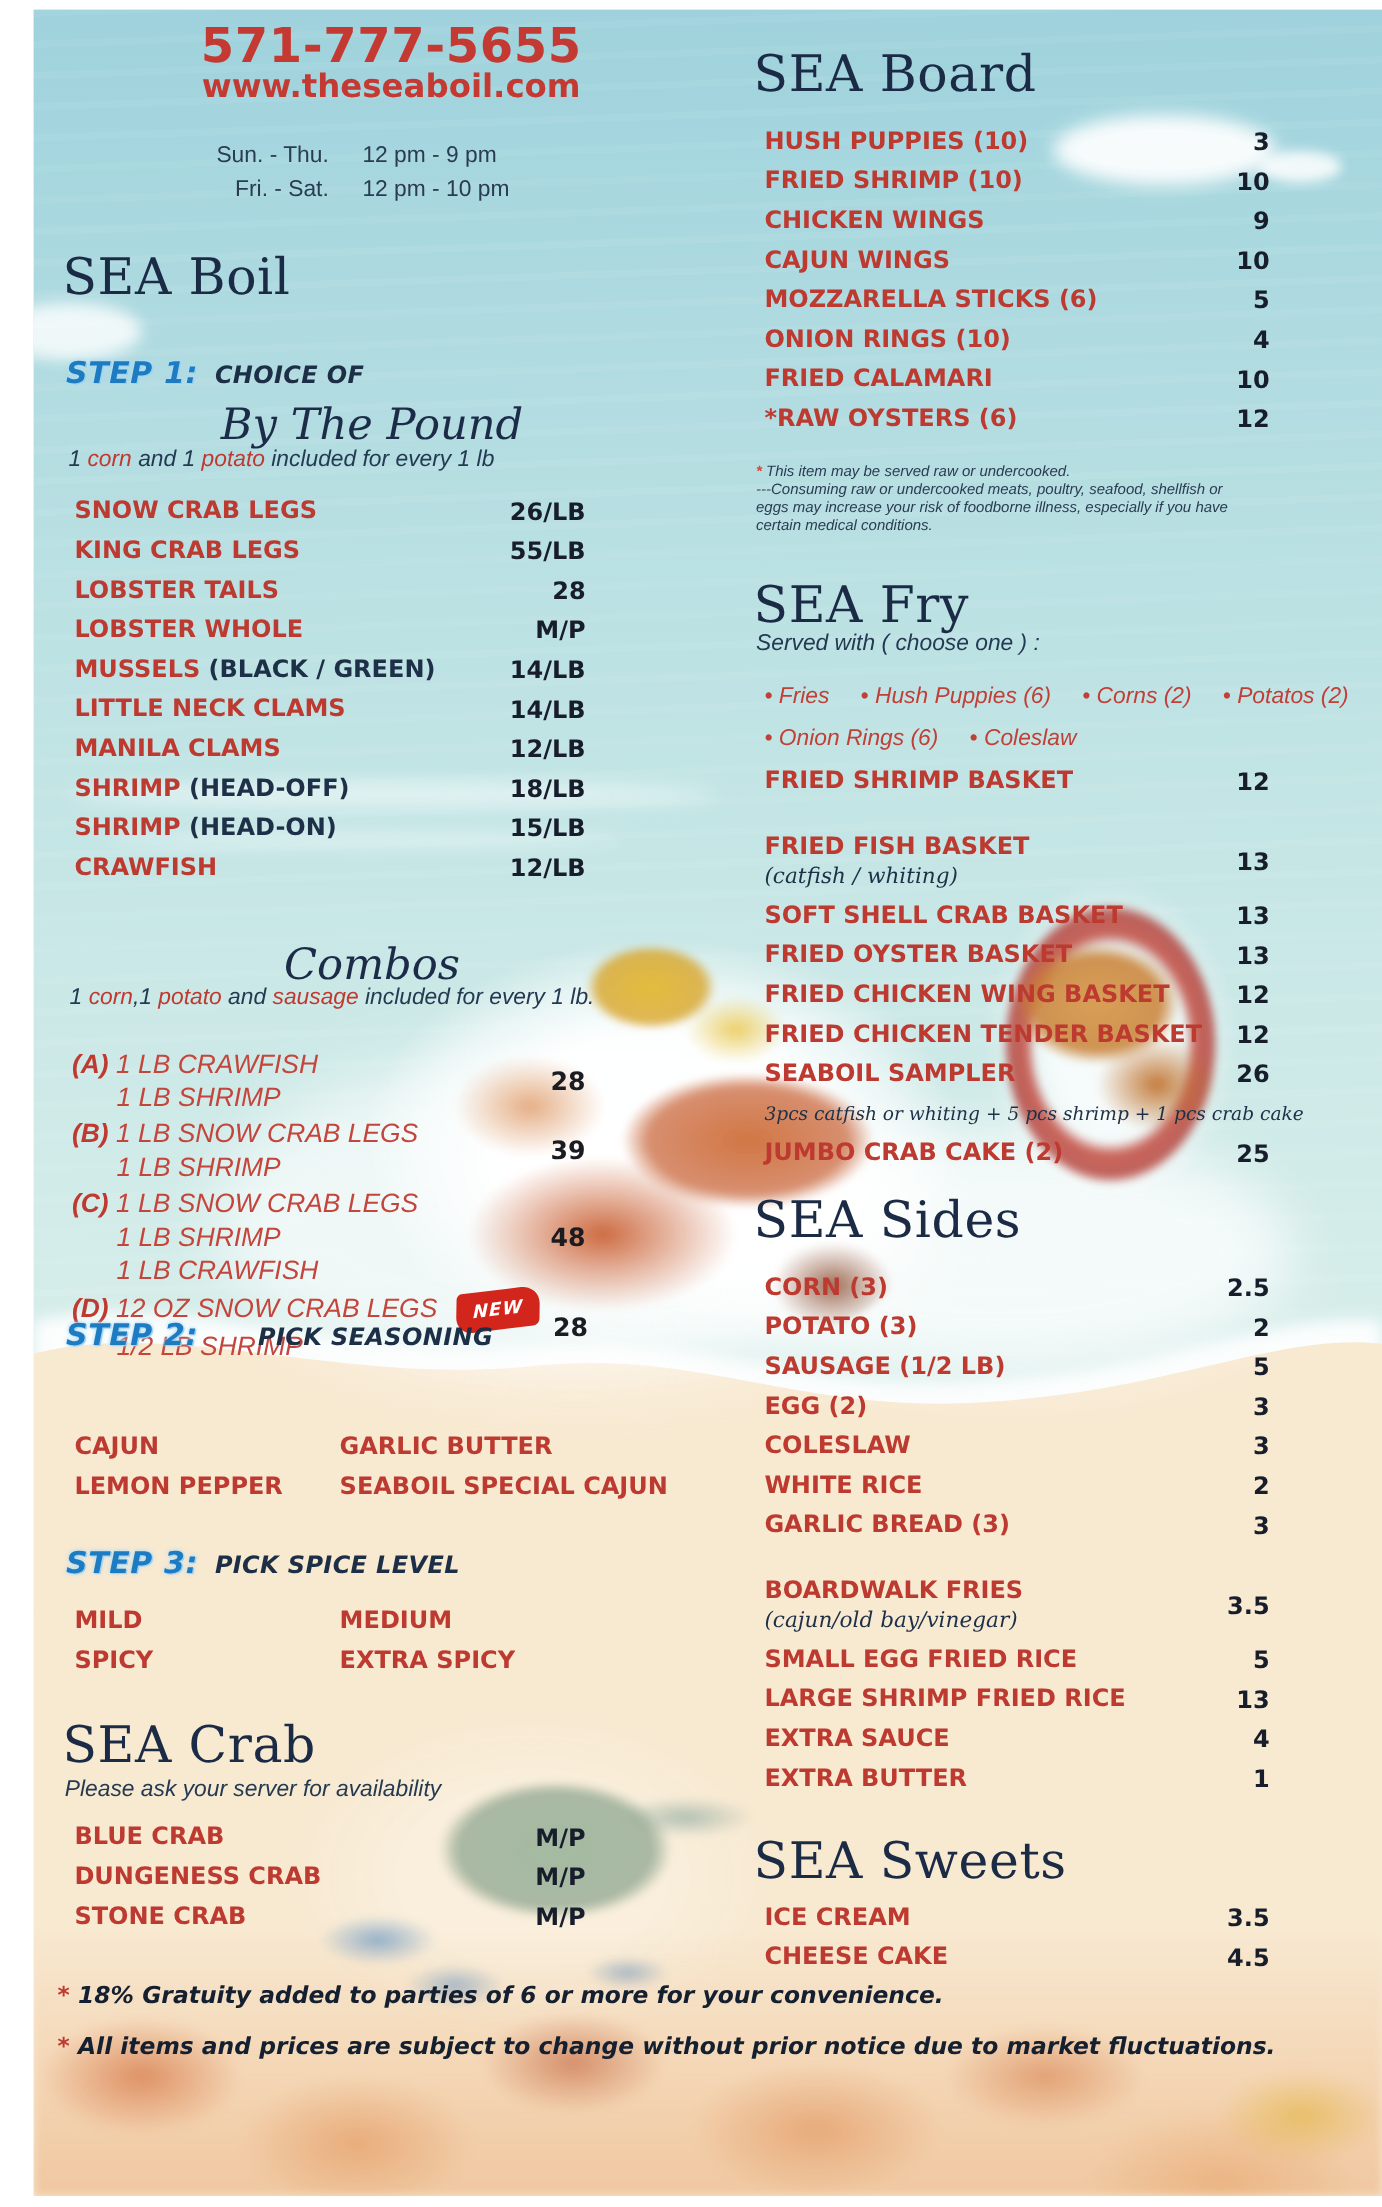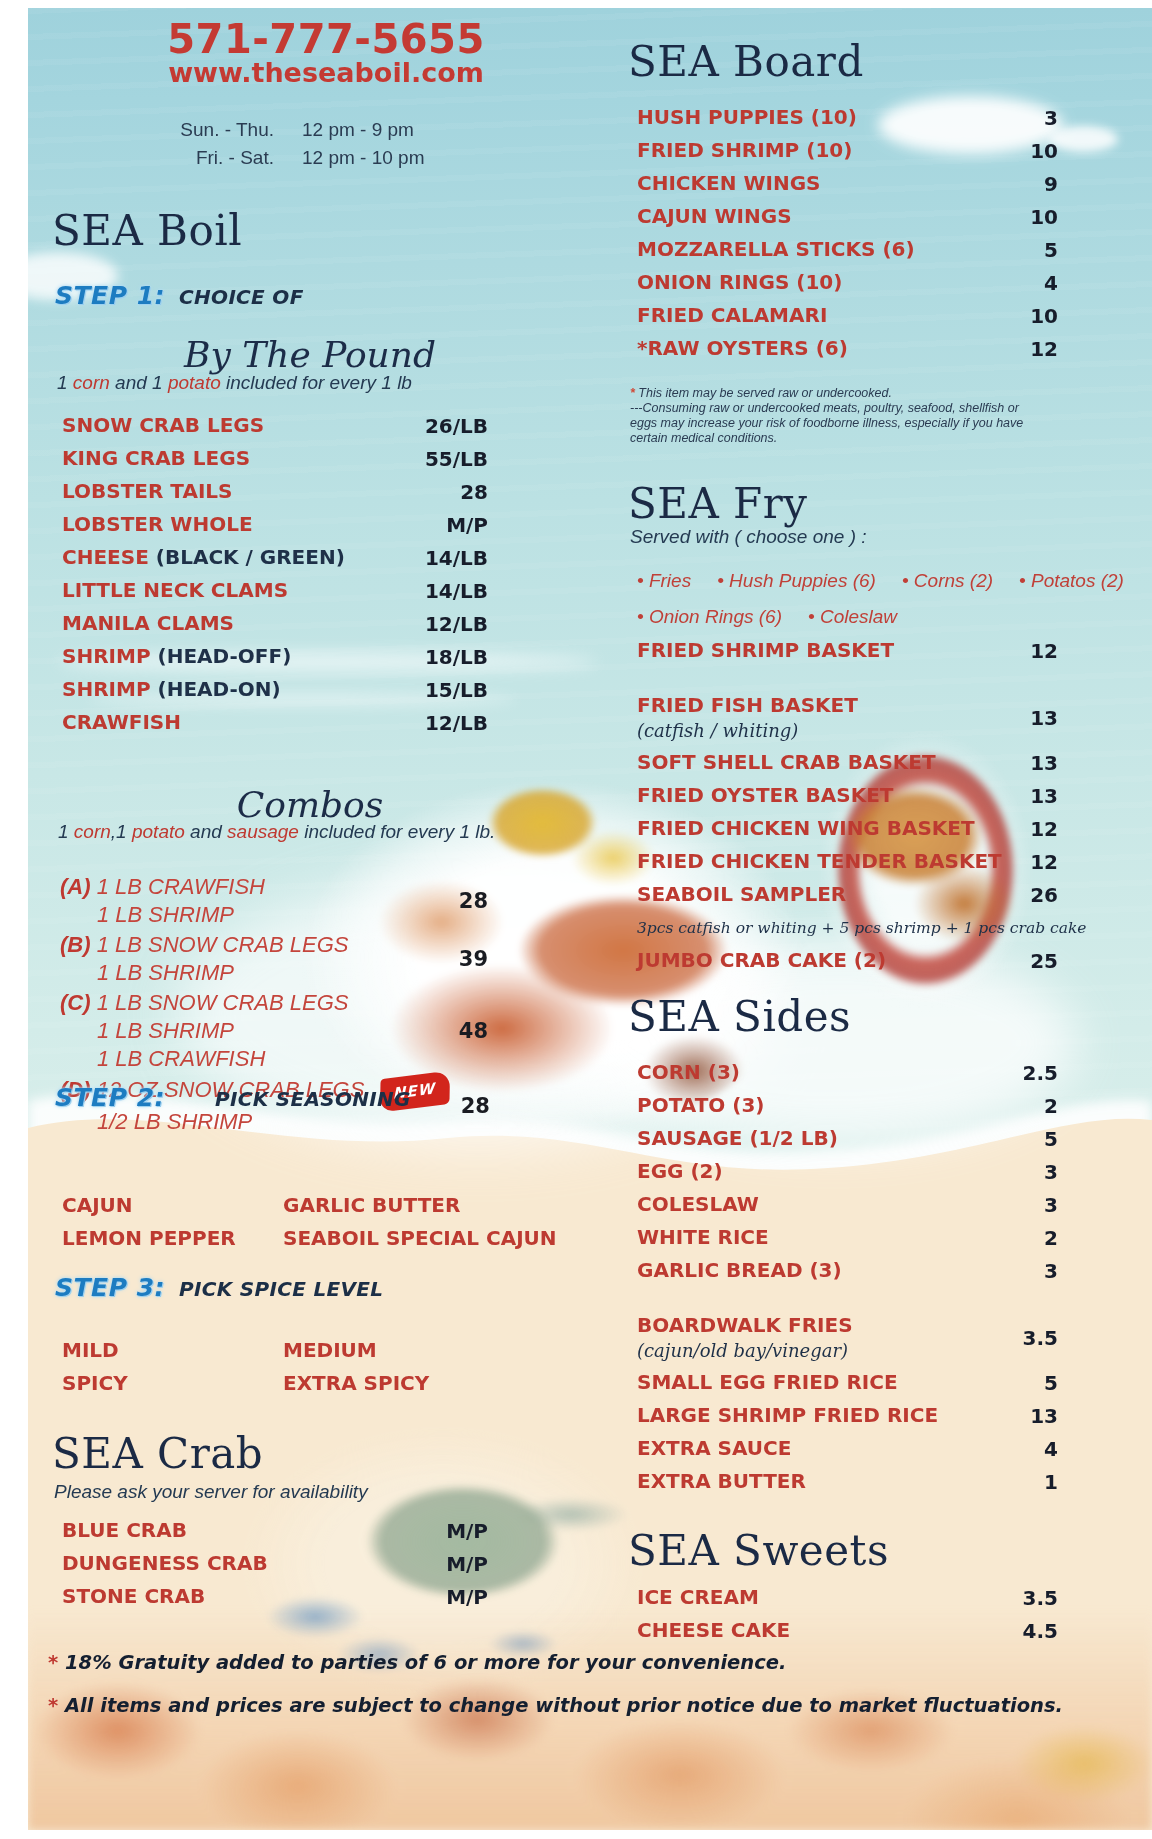--- a/index.html
+++ b/index.html
@@ -60,21 +60,21 @@
       linear-gradient(180deg,rgba(244,214,178,0) 0%,rgba(238,186,140,.45) 60%,rgba(232,172,120,.55) 100%);}
   
   .serif-title{font-family:"DejaVu Serif",serif;font-size:42px;line-height:1.05;color:#1b2a45;
     letter-spacing:.5px;white-space:nowrap;}
   .script-title{font-family:"DejaVu Serif",serif;font-style:italic;font-size:36px;color:#1c2c48;
     text-align:center;white-space:nowrap;}
   .col-sub{font-family:"Liberation Sans",sans-serif;font-style:italic;font-size:19px;color:#243a52;
     white-space:nowrap;}
   .t-red{color:#bf3931;}
   .t-dark{color:#243a52;}
-  .step{display:flex;align-items:baseline;white-space:nowrap;}
+  .step{display:flex;align-items:baseline;white-space:nowrap;margin-top:15px;}
   .step-label{font-size:25px;font-weight:bold;font-style:italic;color:#1d7cc1;letter-spacing:.5px;
     text-shadow:0 0 2px #bce2f8,0 0 4px #a9d8f3,1px 1px 0 #8cc6ea;}
   .step-text{font-size:20px;font-weight:bold;font-style:italic;color:#1c2f47;margin-left:14px;
     letter-spacing:.3px;}
   .menu-list{display:block;}
   .mi{display:flex;align-items:center;min-height:33px;}
   .mi-left{flex:1;white-space:nowrap;line-height:24px;}
   .mi-nm{font-weight:bold;font-size:20px;color:#bd3a31;}
   .mi-note{font-weight:bold;font-size:20px;color:#1e3048;}
   .mi-sub{font-family:"DejaVu Serif",serif;font-style:italic;font-size:18px;font-weight:normal;
@@ -203,21 +203,21 @@
         </div>
         <div class="mi">
           <div class="mi-left"><span class="mi-nm">LOBSTER TAILS</span></div>
           <div class="mi-price">28</div>
         </div>
         <div class="mi">
           <div class="mi-left"><span class="mi-nm">LOBSTER WHOLE</span></div>
           <div class="mi-price">M/P</div>
         </div>
         <div class="mi">
-          <div class="mi-left"><span class="mi-nm">CHEESE</span><span class="mi-note"> (BLACK / GREEN)</span></div>
+          <div class="mi-left"><span class="mi-nm">MUSSELS</span><span class="mi-note"> (BLACK / GREEN)</span></div>
           <div class="mi-price">14/LB</div>
         </div>
         <div class="mi">
           <div class="mi-left"><span class="mi-nm">LITTLE NECK CLAMS</span></div>
           <div class="mi-price">14/LB</div>
         </div>
         <div class="mi">
           <div class="mi-left"><span class="mi-nm">MANILA CLAMS</span></div>
           <div class="mi-price">12/LB</div>
         </div>

